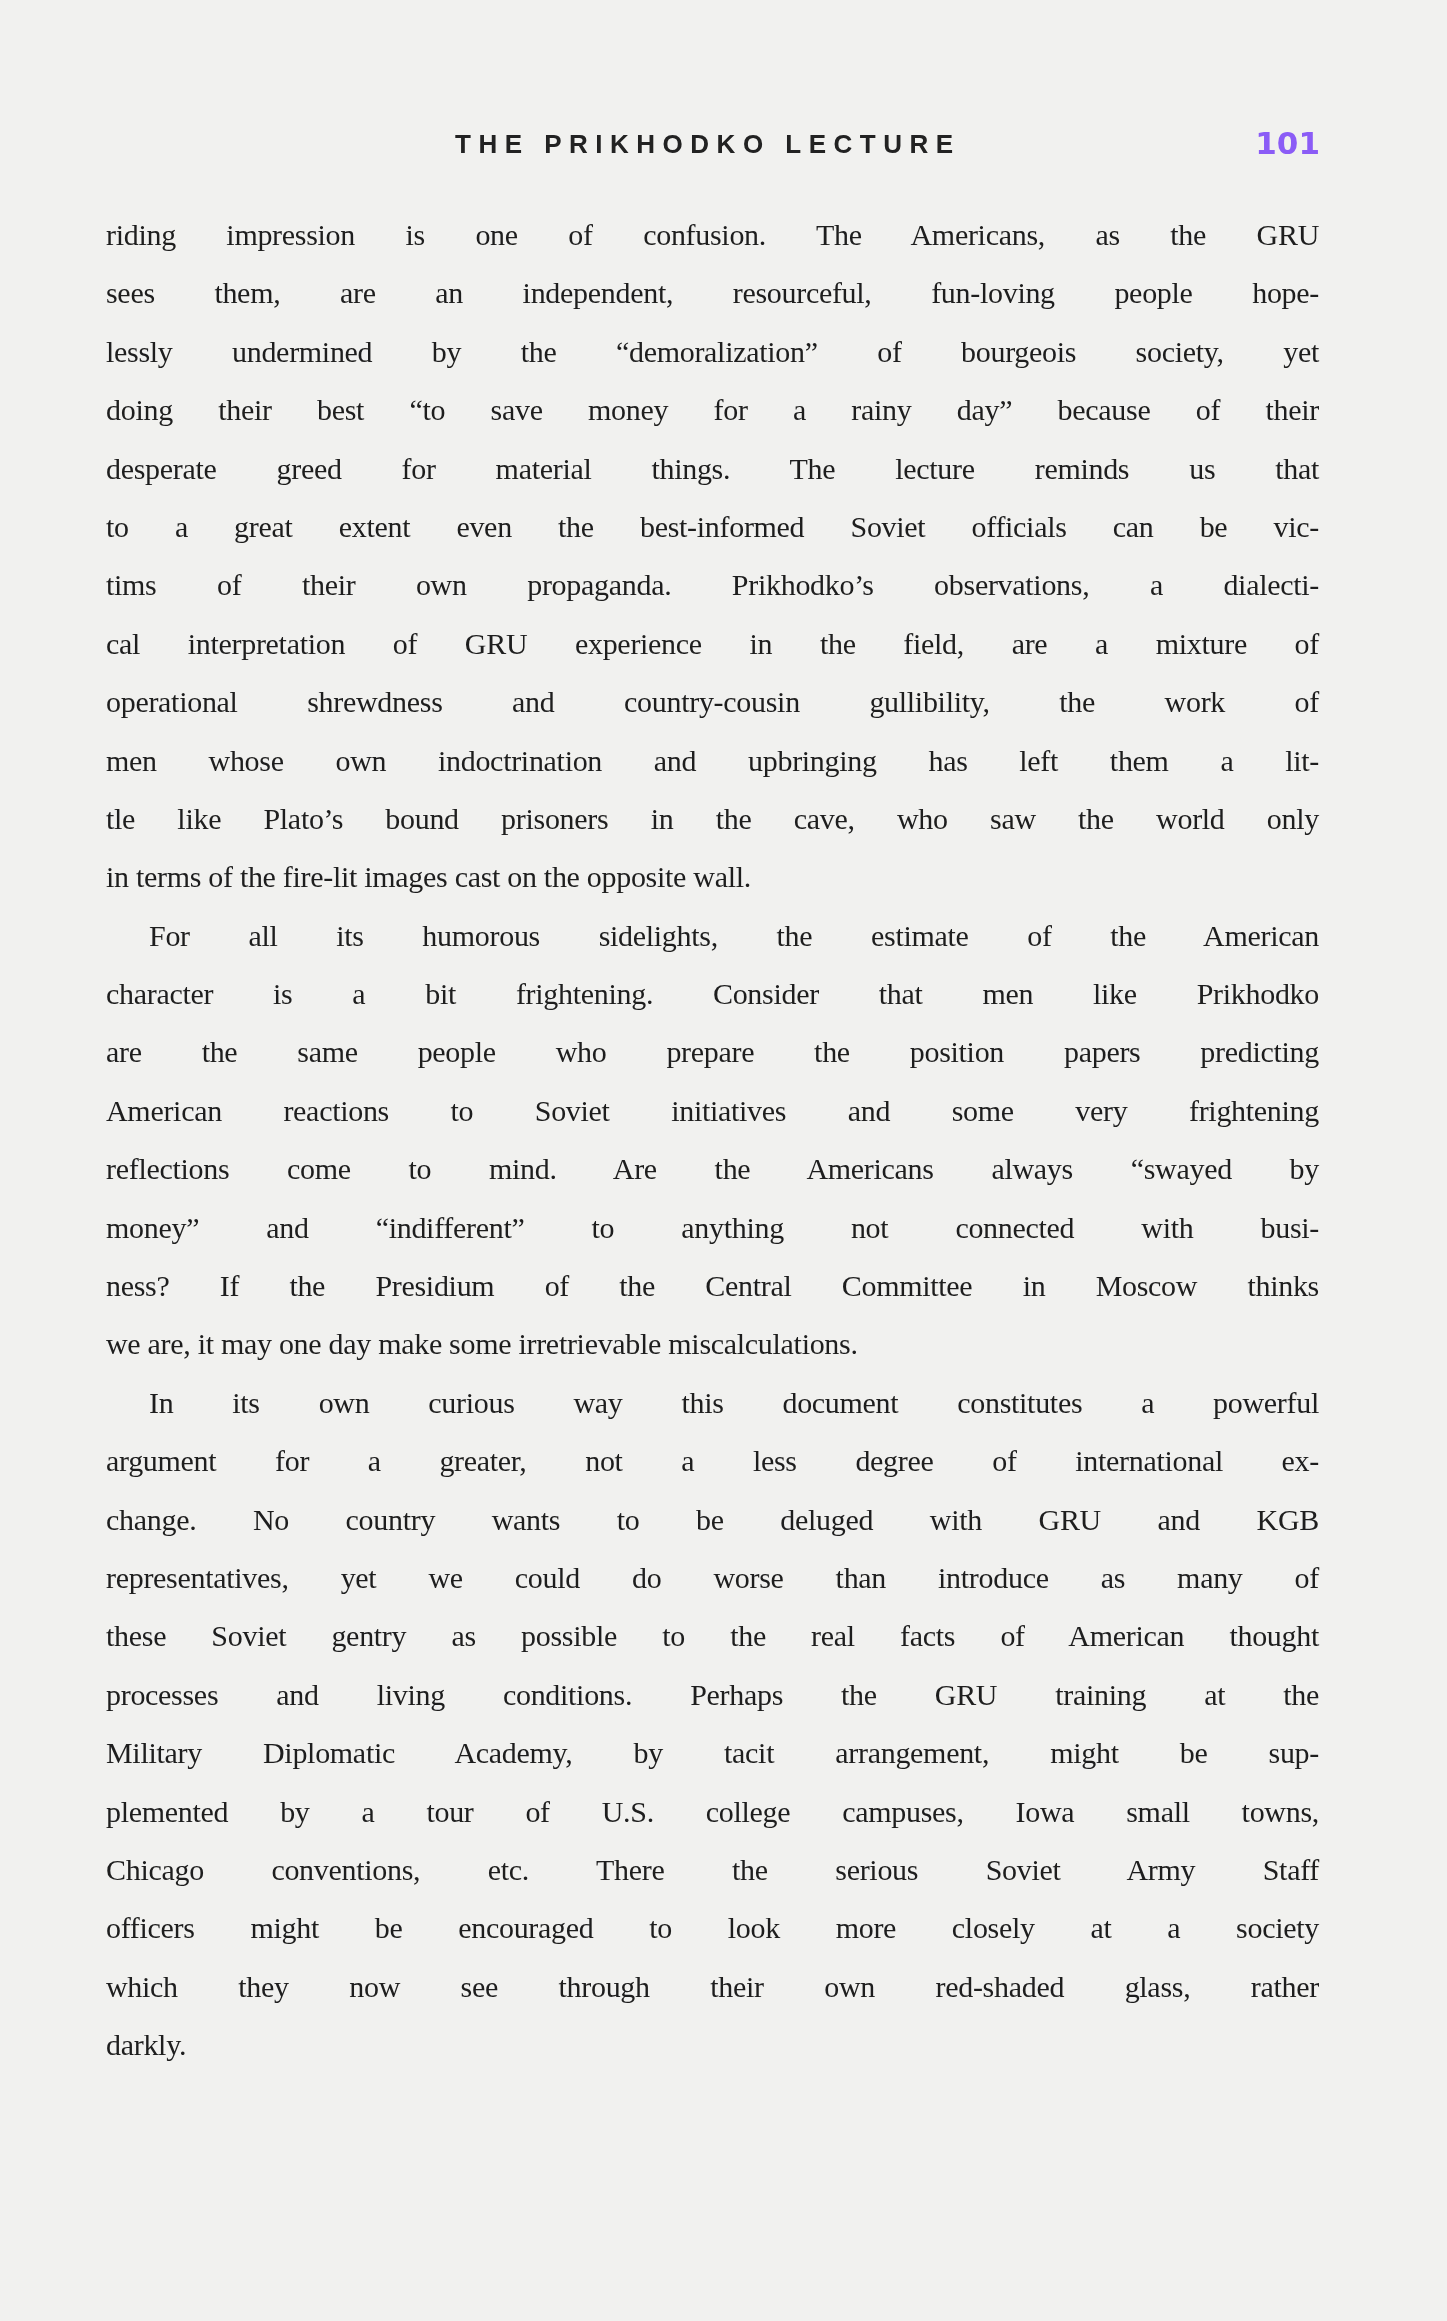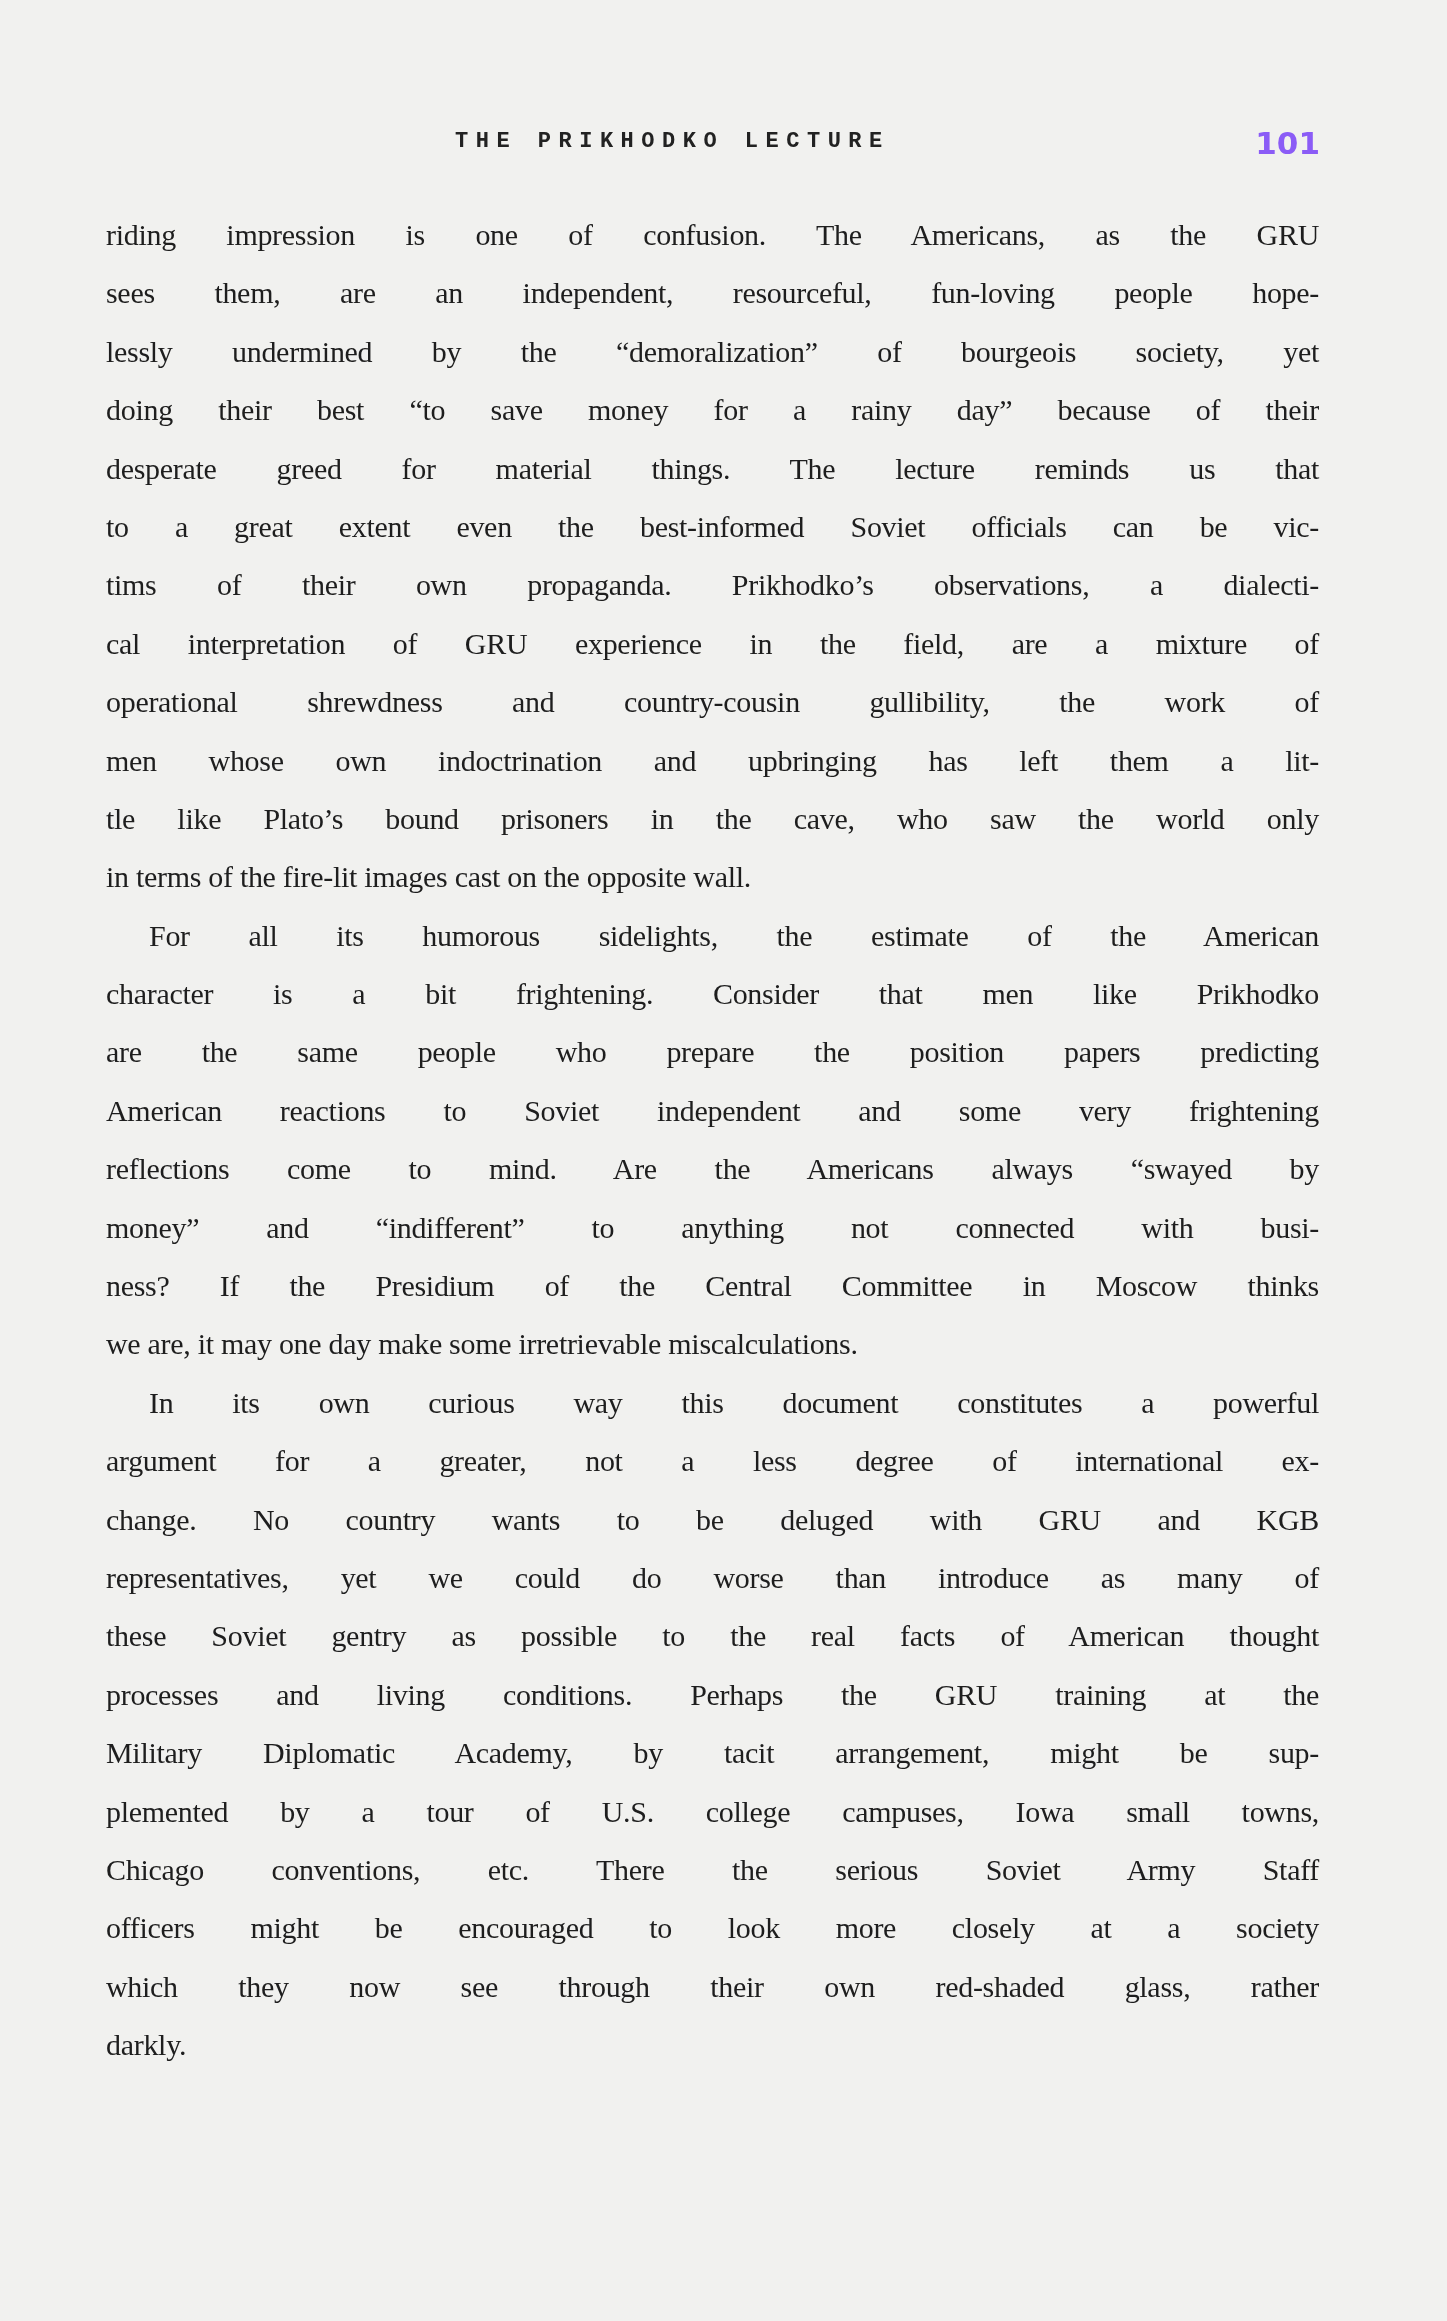--- a/index.html
+++ b/index.html
@@ -9,22 +9,22 @@
     font-family: "Liberation Serif", "DejaVu Serif", serif;
     color: #1e1e1e;
     position: relative;
   }
   .page { position: absolute; left: 0; top: 0; width: 1447px; height: 2321px; }
   .running-head {
     position: absolute; top: 125px; left: 0; width: 1447px; height: 40px;
   }
   .head-title {
     position: absolute; left: 455px; top: 4px;
-    font-family: Liberation Mono, monospace;
-    font-weight: bold; font-size: 22px; letter-spacing: 7.5px;
+    font-family: Liberation Sans, sans-serif;
+    font-weight: bold; font-size: 26px; letter-spacing: 7.5px;
     color: #222;
   }
   .page-number {
     position: absolute; left: 1246px; top: 0px; width: 74px; text-align: right;
     font-family: "DejaVu Sans", "Liberation Sans", sans-serif;
     font-weight: bold; font-size: 31px; color: #8b5cf6;
   }
   .body-text {
     position: absolute; left: 106px; top: 206px; width: 1213px;
   }
@@ -57,21 +57,21 @@
         <span class="line">cal interpretation of GRU experience in the field, are a mixture of</span>
         <span class="line">operational shrewdness and country-cousin gullibility, the work of</span>
         <span class="line">men whose own indoctrination and upbringing has left them a lit-</span>
         <span class="line">tle like Plato’s bound prisoners in the cave, who saw the world only</span>
         <span class="line last">in terms of the fire-lit images cast on the opposite wall.</span>
       </div>
       <div>
         <span class="line indent">For all its humorous sidelights, the estimate of the American</span>
         <span class="line">character is a bit frightening. Consider that men like Prikhodko</span>
         <span class="line">are the same people who prepare the position papers predicting</span>
-        <span class="line">American reactions to Soviet independent and some very frightening</span>
+        <span class="line">American reactions to Soviet initiatives and some very frightening</span>
         <span class="line">reflections come to mind.  Are the Americans always “swayed by</span>
         <span class="line">money” and “indifferent” to anything not connected with busi-</span>
         <span class="line">ness? If the Presidium of the Central Committee in Moscow thinks</span>
         <span class="line last">we are, it may one day make some irretrievable miscalculations.</span>
       </div>
       <div>
         <span class="line indent">In its own curious way this document constitutes a powerful</span>
         <span class="line">argument for a greater, not a less degree of international ex-</span>
         <span class="line">change. No country wants to be deluged with GRU and KGB</span>
         <span class="line">representatives, yet we could do worse than introduce as many of</span>

